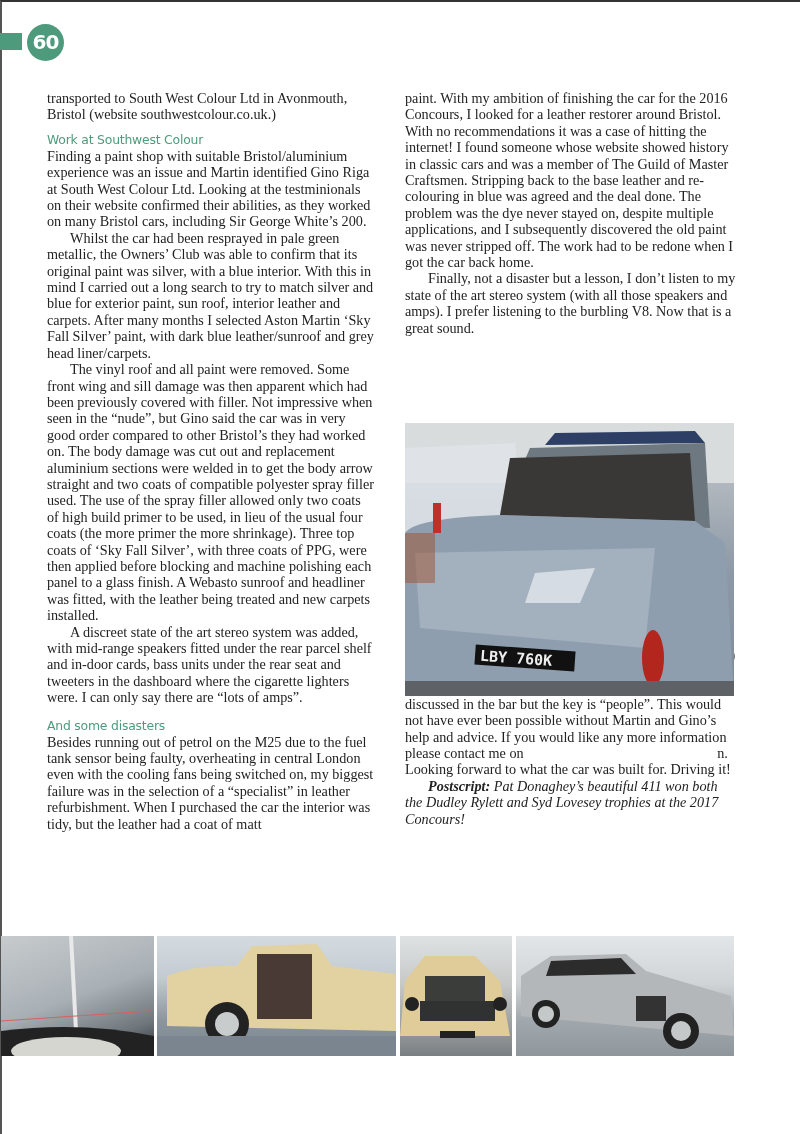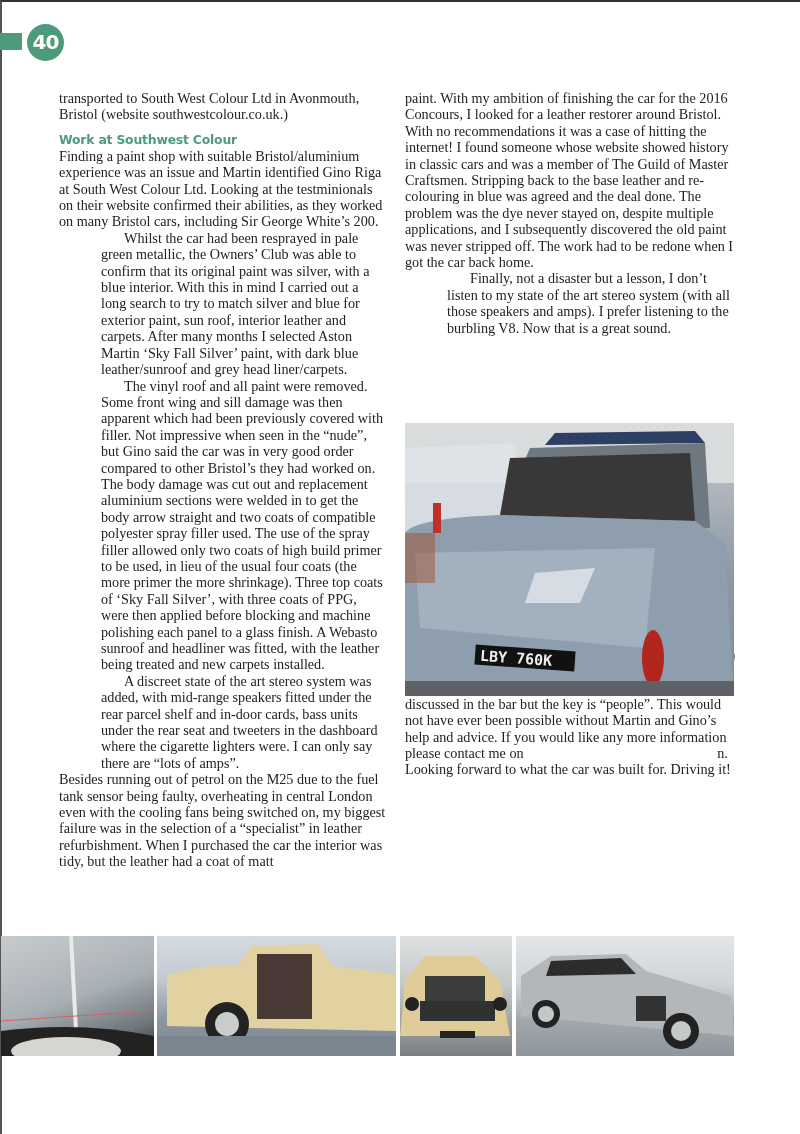--- a/index.html
+++ b/index.html
@@ -8,63 +8,65 @@
     position: absolute; left: 0; top: 0; width: 800px; height: 1134px;
     border-top: 2px solid #333; border-left: 2px solid #555; box-sizing: border-box;
   }
   .folio-bar { position: absolute; left: 0; top: 33px; width: 22px; height: 17px; background: #4e9a7c; }
   .folio-circle {
     position: absolute; left: 27px; top: 24px; width: 37px; height: 37px; border-radius: 50%;
     background: #4e9a7c; color: #fff; font-family: "DejaVu Sans", sans-serif; font-weight: bold;
     font-size: 20px; line-height: 37px; text-align: center; letter-spacing: -1px;
   }
   .col { position: absolute; font-family: "Liberation Serif", "DejaVu Serif", serif; font-size: 14.2px; line-height: 16.4px; color: #222; }
-  .col-left { left: 59px; top: 90px; width: 328px; }
+  .col-left { left: 47px; top: 90px; width: 328px; }
   .col-right { left: 405px; top: 90px; width: 332px; }
   .col p { margin: 0; }
-  .col p.indent { text-indent: 23px; margin-left: 42px; }
+  .col p.indent { text-indent: 23px; }
   h3.sub {
-    margin: 9px 0 0 0; font-family: "DejaVu Sans", sans-serif; font-weight: bold; font-size: 12.4px;
+    margin: 9px 0 0 0; font-family: "DejaVu Sans", sans-serif; font-weight: normal; font-size: 12.4px;
     line-height: 16px; color: #4e9a7c; letter-spacing: -0.2px;
   }
   .redacted-gap { display: inline-block; width: 190px; }
   .postscript { font-style: italic; text-indent: 23px; }
   .postscript b { font-style: italic; }
   .photo { position: absolute; overflow: hidden; }
   .photo-main { left: 405px; top: 423px; width: 329px; height: 273px; background: linear-gradient(180deg,#c9ccd0 0%,#a8b0b8 30%,#8d99a6 55%,#7e8a98 100%); }
   .strip { top: 936px; height: 120px; }
   .s1 { left: 1px; width: 153px; background: linear-gradient(160deg,#c7cbce 0%,#a9b0b5 50%,#6e757b 80%,#2f3336 100%); }
   .s2 { left: 157px; width: 239px; background: linear-gradient(180deg,#d4dbe0 0%,#c3cbd2 35%,#8c969f 70%,#7a848d 100%); }
   .s3 { left: 400px; width: 112px; background: linear-gradient(180deg,#dfe2e3 0%,#c7c9c8 40%,#7a7f83 100%); }
   .s4 { left: 516px; width: 218px; background: linear-gradient(180deg,#e3e6e8 0%,#d0d4d7 40%,#a1a8ad 70%,#8f979d 100%); }
   svg.car { position: absolute; left: 0; top: 0; width: 100%; height: 100%; }
 </style>
 </head>
 <body>
 
 <div class="page-frame"></div>
 
 <div class="folio-bar"></div>
-<div class="folio-circle">40</div>
+<div class="folio-circle">60</div>
 
 <div class="col col-left">
   <p>transported to South West Colour Ltd in Avonmouth, Bristol (website southwestcolour.co.uk.)</p>
   <h3 class="sub">Work at Southwest Colour</h3>
   <p>Finding a paint shop with suitable Bristol/aluminium experience was an issue and Martin identified Gino Riga at South West Colour Ltd.  Looking at the testminionals on their website confirmed their abilities, as they worked on many Bristol cars, including Sir George White’s 200.</p>
   <p class="indent">Whilst the car had been resprayed in pale green metallic, the Owners’ Club was able to confirm that its original paint was silver, with a blue interior. With this in mind I carried out a long search to try to match silver and blue for exterior paint, sun roof, interior leather and carpets. After many months I selected Aston Martin ‘Sky Fall Silver’ paint, with dark blue leather/sunroof and grey head liner/carpets.</p>
   <p class="indent">The vinyl roof and all paint were removed. Some front wing and sill damage was then apparent which had been previously covered with filler. Not impressive when seen in the “nude”, but Gino said the car was in very good order compared to other Bristol’s they had worked on. The body damage was cut out and replacement aluminium sections were welded in to get the body arrow straight and two coats of compatible polyester spray filler used. The use of the spray filler allowed only two coats of high build primer to be used, in lieu of the usual four coats (the more primer the more shrinkage). Three top coats of ‘Sky Fall Silver’, with three coats of PPG, were then applied before blocking and machine polishing each panel to a glass finish. A Webasto sunroof and headliner was fitted, with the leather being treated and new carpets installed.</p>
   <p class="indent">A discreet state of the art stereo system was added, with mid-range speakers fitted under the rear parcel shelf and in-door cards, bass units under the rear seat and tweeters in the dashboard where the cigarette lighters were. I can only say there are “lots of amps”.</p>
+  <h3 class="sub" style="margin-top:12px">And some disasters</h3>
   <p>Besides running out of petrol on the M25 due to the fuel tank sensor being faulty, overheating in central London even with the cooling fans being switched on, my biggest failure was in the selection of a “specialist” in leather refurbishment. When I purchased the car the interior was tidy, but the leather had a coat of matt</p>
 </div>
 
 <div class="col col-right">
   <p>paint. With my ambition of finishing the car for the 2016 Concours, I looked for a leather restorer around Bristol. With no recommendations it was a case of hitting the internet! I found someone whose website showed history in classic cars and was a member of The Guild of Master Craftsmen. Stripping back to the base leather and re-colouring in blue was agreed and the deal done. The problem was the dye never stayed on, despite multiple applications, and I subsequently discovered the old paint was never stripped off. The work had to be redone when I got the car back home.</p>
   <p class="indent">Finally, not a disaster but a lesson, I don’t listen to my state of the art stereo system (with all those speakers and amps). I prefer listening to the burbling V8. Now that is a great sound.</p>
   <div style="height:294px"></div>
   <p><span>98% through the refurbishment and nearing completion (but given the term “refurbishment” is it ever completed?) and we hope this brief description has been of interest. There have been many lessons learnt which are best discussed in the bar but the key is “people”. This would not have ever been possible without Martin and Gino’s help and advice. If you would like any more information please contact me on</span> <span class="redacted-gap"></span><span>n. Looking forward to what the car was built for. Driving it!</span></p>
+  <p class="postscript"><b>Postscript:</b><span> Pat Donaghey’s beautiful 411 won both the Dudley Rylett and Syd Lovesey trophies at the 2017 Concours!</span></p>
 </div>
 
 <div class="photo photo-main">
   <svg class="car" viewBox="0 0 329 273" preserveAspectRatio="none">
     <rect x="0" y="0" width="329" height="60" fill="#d9dcdc"></rect>
     <path d="M0 25 L110 20 L120 110 L0 110 Z" fill="#dfe4ea" opacity="0.85"></path>
     <path d="M150 10 L290 8 L300 20 L140 22 Z" fill="#2e3f66"></path>
     <path d="M125 25 L300 20 L305 105 L95 95 Z" fill="#6e7880"></path>
     <path d="M105 35 L285 30 L290 98 L95 92 Z" fill="#3a3836"></path>
     <path d="M0 110 Q10 95 95 92 L290 98 L320 120 L329 273 L0 273 Z" fill="#8f9eae"></path>

